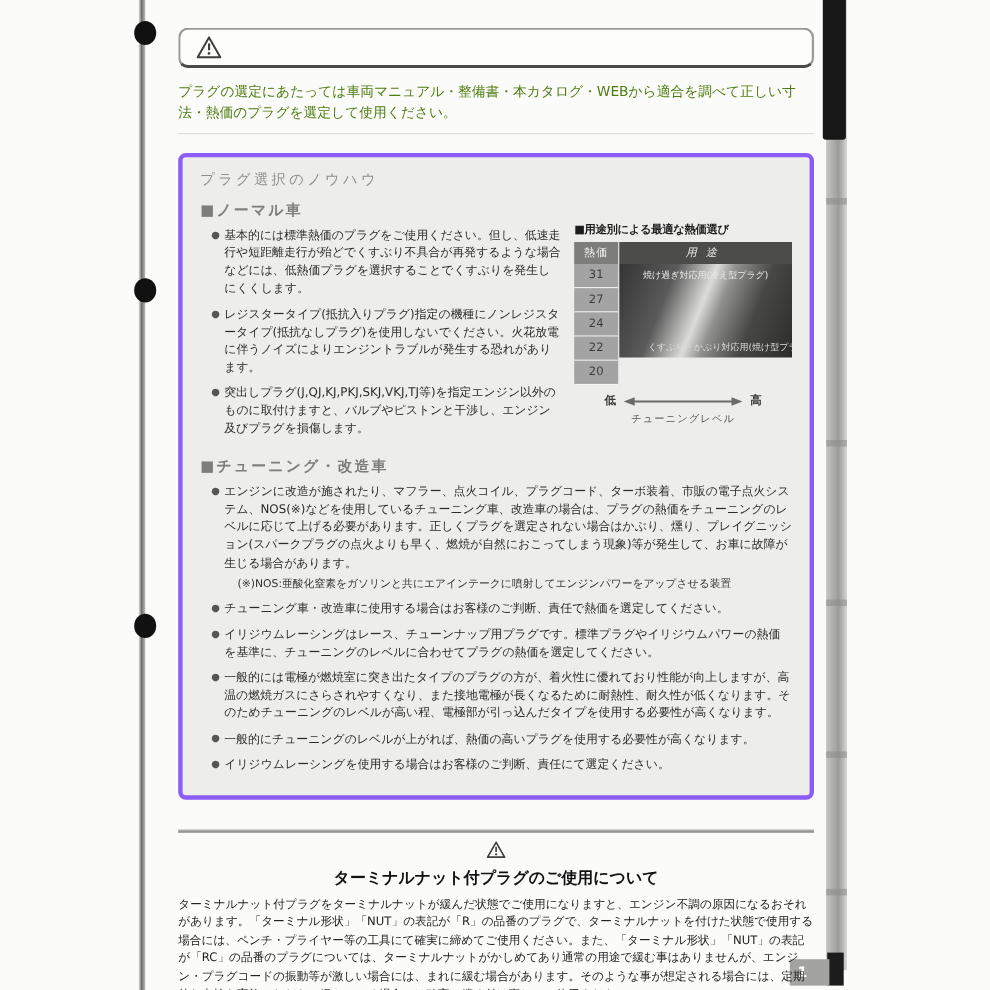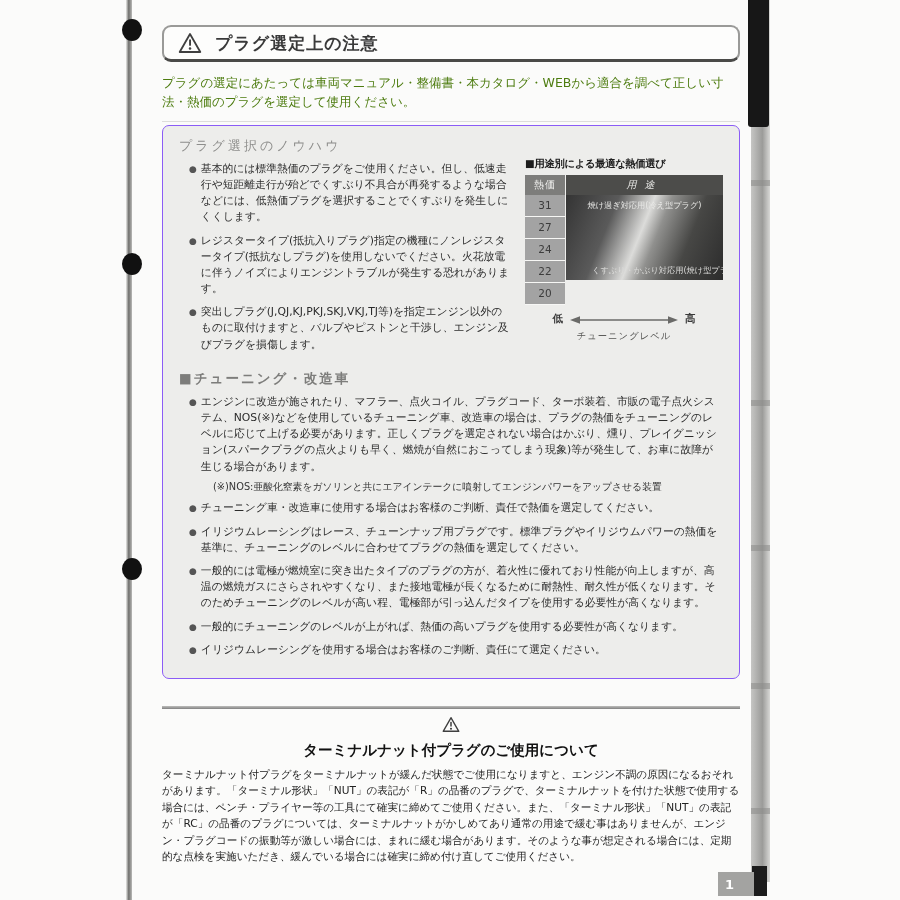--- a/index.html
+++ b/index.html
@@ -23,21 +23,21 @@
   
   .content{position:absolute;left:162px;top:0;width:578px;}
   
   .title-box{margin-top:25px;height:37px;border:2px solid #9a9a98;border-bottom:3px solid #4a4a48;
     border-radius:9px;background:#fdfdfc;display:flex;align-items:center;gap:13px;padding-left:14px;box-sizing:border-box;}
   .title-box .ttl{font-size:17px;font-weight:bold;color:#3a3a3a;letter-spacing:1px;}
   .warn-icon{flex:0 0 auto;display:inline-flex;}
   .intro{margin-top:11px;font-size:12.5px;font-weight:normal;line-height:1.55;color:#4d7c0f;}
   .intro-rule{margin-top:9px;border-top:1px solid #dddddb;}
   
-  .knowhow{margin-top:3px;background:#ededeb;border:1px solid #8b5cf6;border-radius:7px;
+  .knowhow{margin-top:17px;background:#ededeb;border:4px solid #8b5cf6;border-radius:7px;
     padding:11px 16px 13px 16px;box-sizing:border-box;min-height:462px;}
   .kh-title{font-size:13px;color:#8e8e8c;letter-spacing:3px;}
   .sec-h{font-size:13.5px;font-weight:bold;color:#7d7d7b;letter-spacing:2px;margin-top:10px;}
   .bullets{margin:6px 0 0 10px;}
   .bullet{display:flex;gap:4px;font-size:10.8px;line-height:1.5;color:#2b2b2b;margin-bottom:7px;}
   .bullet .dot{flex:0 0 auto;color:#555;font-size:9px;padding-top:2px;}
   .note{font-size:9.8px;color:#333;margin:-2px 0 7px 24px;line-height:1.4;}
   .normal-row{display:flex;gap:12px;}
   .normal-row .bcol{flex:1;}
   
@@ -85,29 +85,29 @@
 <div class="content">
 
   <div class="title-box">
     <span class="warn-icon">
       <svg width="24" height="22" viewBox="0 0 24 22">
         <path d="M12 2 L22.3 20 L1.7 20 Z" fill="none" stroke="#3f3f3f" stroke-width="1.8" stroke-linejoin="round"></path>
         <rect x="11.1" y="7.5" width="1.9" height="6.2" fill="#3f3f3f"></rect>
         <circle cx="12" cy="16.6" r="1.25" fill="#3f3f3f"></circle>
       </svg>
     </span>
-    <span class="ttl">プラグ選定上の注意</span>
   </div>
 
   <div class="intro">プラグの選定にあたっては車両マニュアル・整備書・本カタログ・WEBから適合を調べて正しい寸法・熱価のプラグを選定して使用ください。</div>
   <div class="intro-rule"></div>
 
   <div class="knowhow">
     <div class="kh-title">プラグ選択のノウハウ</div>
 
+    <div class="sec-h">■ノーマル車</div>
     <div class="normal-row">
       <div class="bcol">
         <div class="bullets">
           <div class="bullet">
             <span class="dot">●</span>
             <span>基本的には標準熱価のプラグをご使用ください。但し、低速走行や短距離走行が殆どでくすぶり不具合が再発するような場合などには、低熱価プラグを選択することでくすぶりを発生しにくくします。</span>
           </div>
           <div class="bullet">
             <span class="dot">●</span>
             <span>レジスタータイプ(抵抗入りプラグ)指定の機種にノンレジスタータイプ(抵抗なしプラグ)を使用しないでください。火花放電に伴うノイズによりエンジントラブルが発生する恐れがあります。</span>

